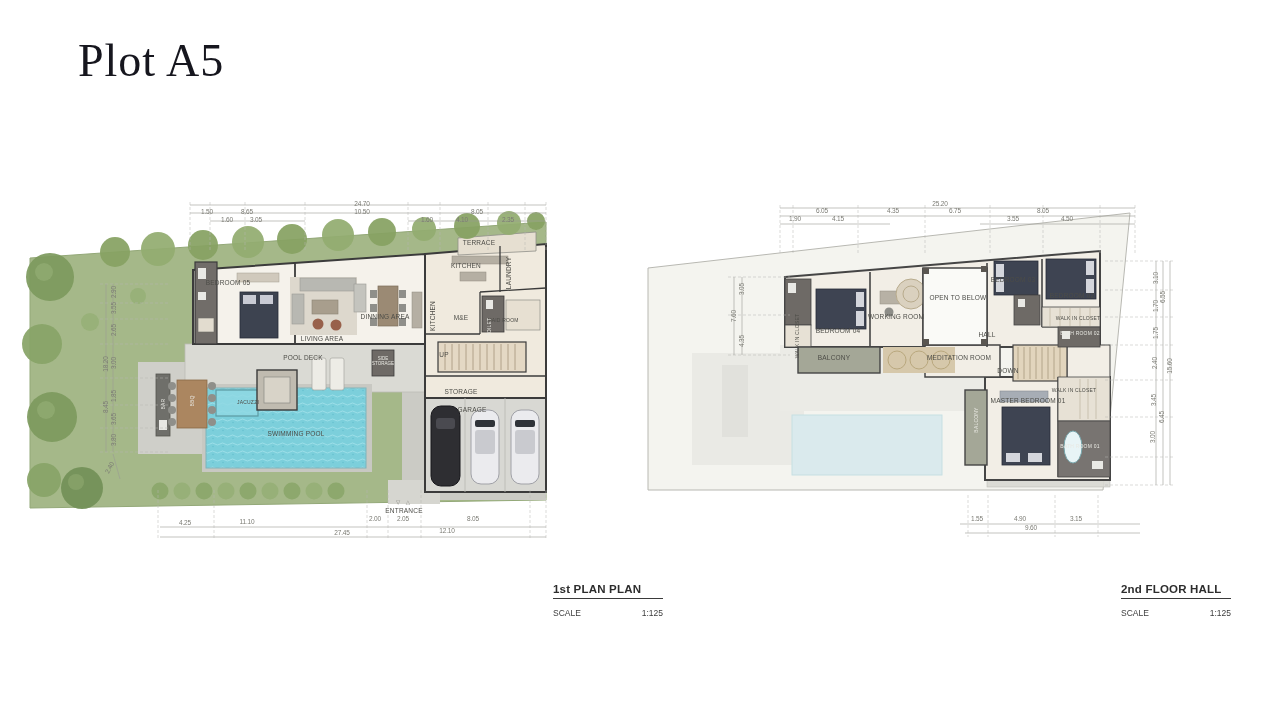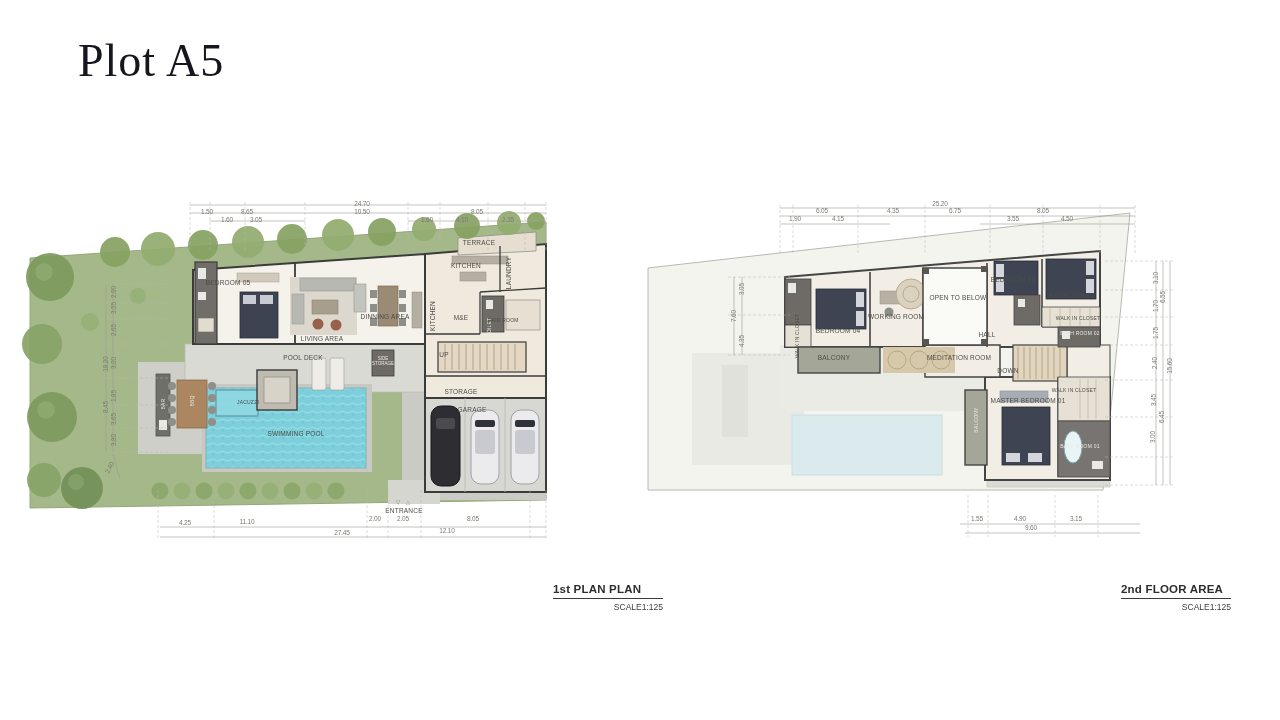--- a/index.html
+++ b/index.html
@@ -11,21 +11,21 @@
   .room{font-size:6.5px;color:#4c4c47;letter-spacing:.2px}
   .dim{font-size:6.5px;color:#7b7b74;letter-spacing:-.2px}
   .v{transform:translate(-50%,-50%) rotate(-90deg)}
   .vslant{transform:translate(-50%,-50%) rotate(-62deg)}
   .tiny{font-size:5px}
   .light{color:#e9e9e3}
   .marker{font-size:5.5px;color:#8a8a84;letter-spacing:2px}
   .wrap{white-space:normal;width:24px;text-align:center;font-size:4.5px;line-height:1.15;color:#e9e9e3}
   .planlabel{position:absolute;width:110px}
   .planlabel .t{font-size:11.5px;font-weight:bold;color:#2d2d2d;border-bottom:1.5px solid #3a3a3a;padding-bottom:3px;letter-spacing:.2px}
-  .planlabel .s{display:flex;justify-content:flex-end;font-size:8.5px;color:#3c3c3c;margin-top:3px}
+  .planlabel .s{display:flex;justify-content:space-between;font-size:8.5px;color:#3c3c3c;margin-top:9px}
 </style>
 </head>
 <body>
 
 <div class="canvas">
 
   <h1 class="title">Plot A5</h1>
 
   <svg style="left:20px;top:192px" width="545" height="375" viewBox="0 0 545 375">
     <defs>
@@ -422,20 +422,20 @@
   <span class="lbl dim v" style="left:1170px;top:366px">15.60</span>
 
   <div class="planlabel" style="left:553px;top:583px">
     <div class="t">1st PLAN PLAN</div>
     <div class="s">
       <span>SCALE</span>
       <span>1:125</span>
     </div>
   </div>
   <div class="planlabel" style="left:1121px;top:583px">
-    <div class="t">2nd FLOOR AREA</div>
+    <div class="t">2nd FLOOR HALL</div>
     <div class="s">
       <span>SCALE</span>
       <span>1:125</span>
     </div>
   </div>
 
 </div>
 
 </body></html>

